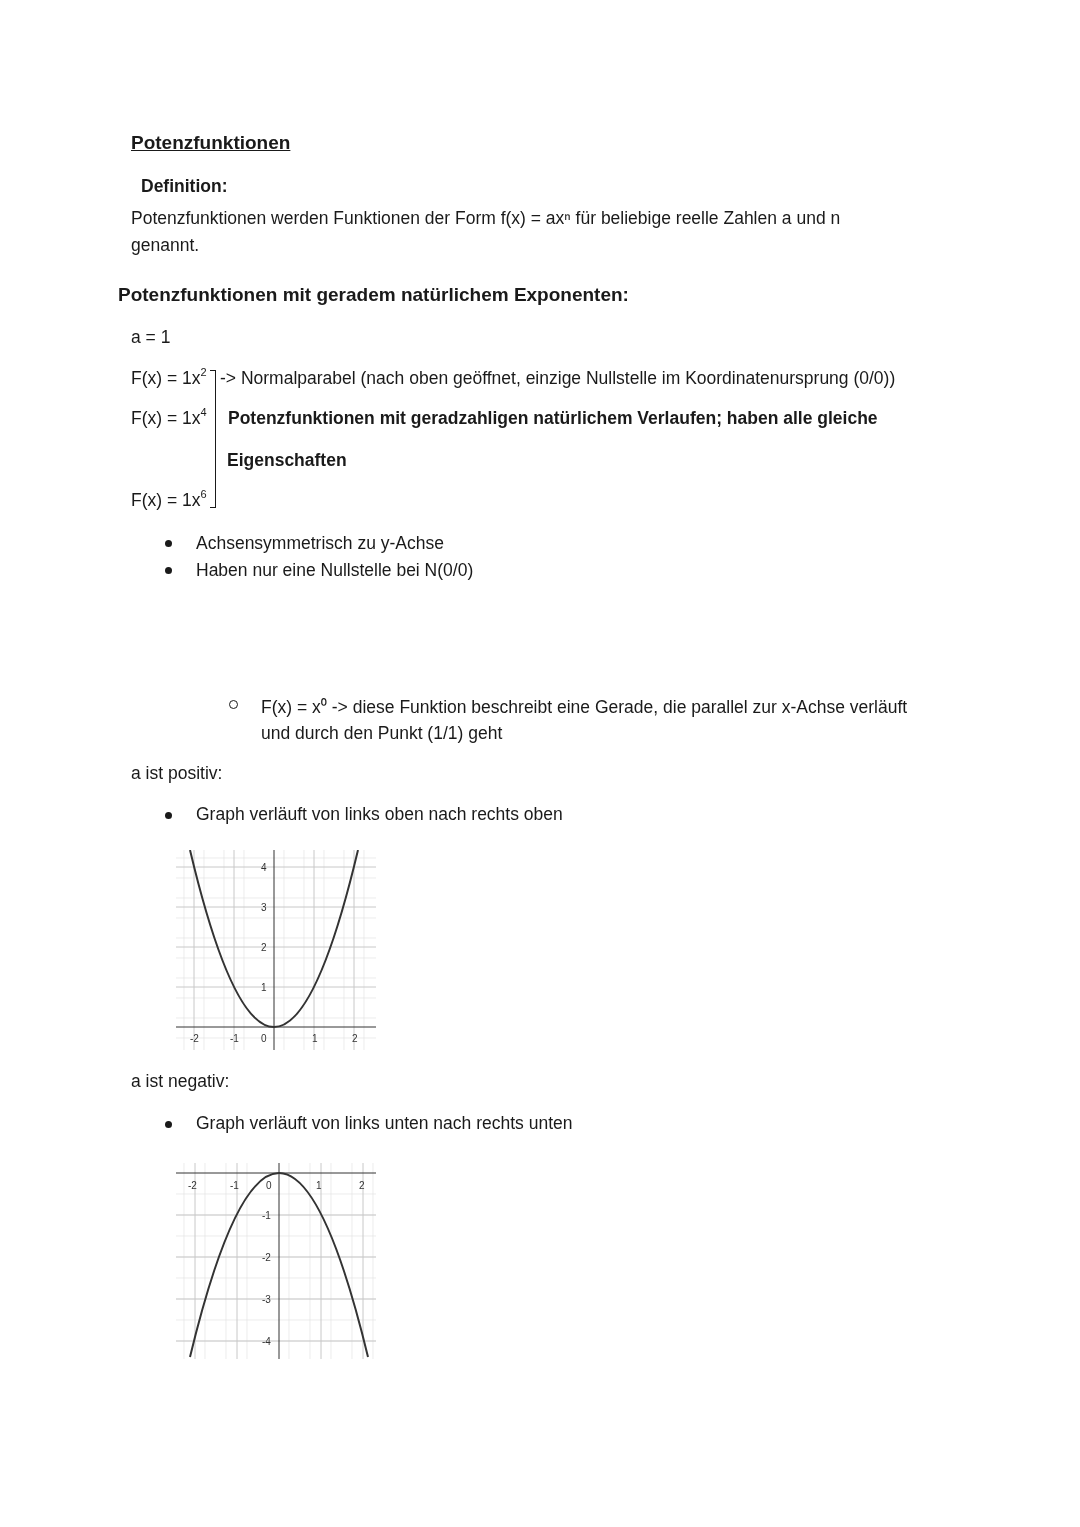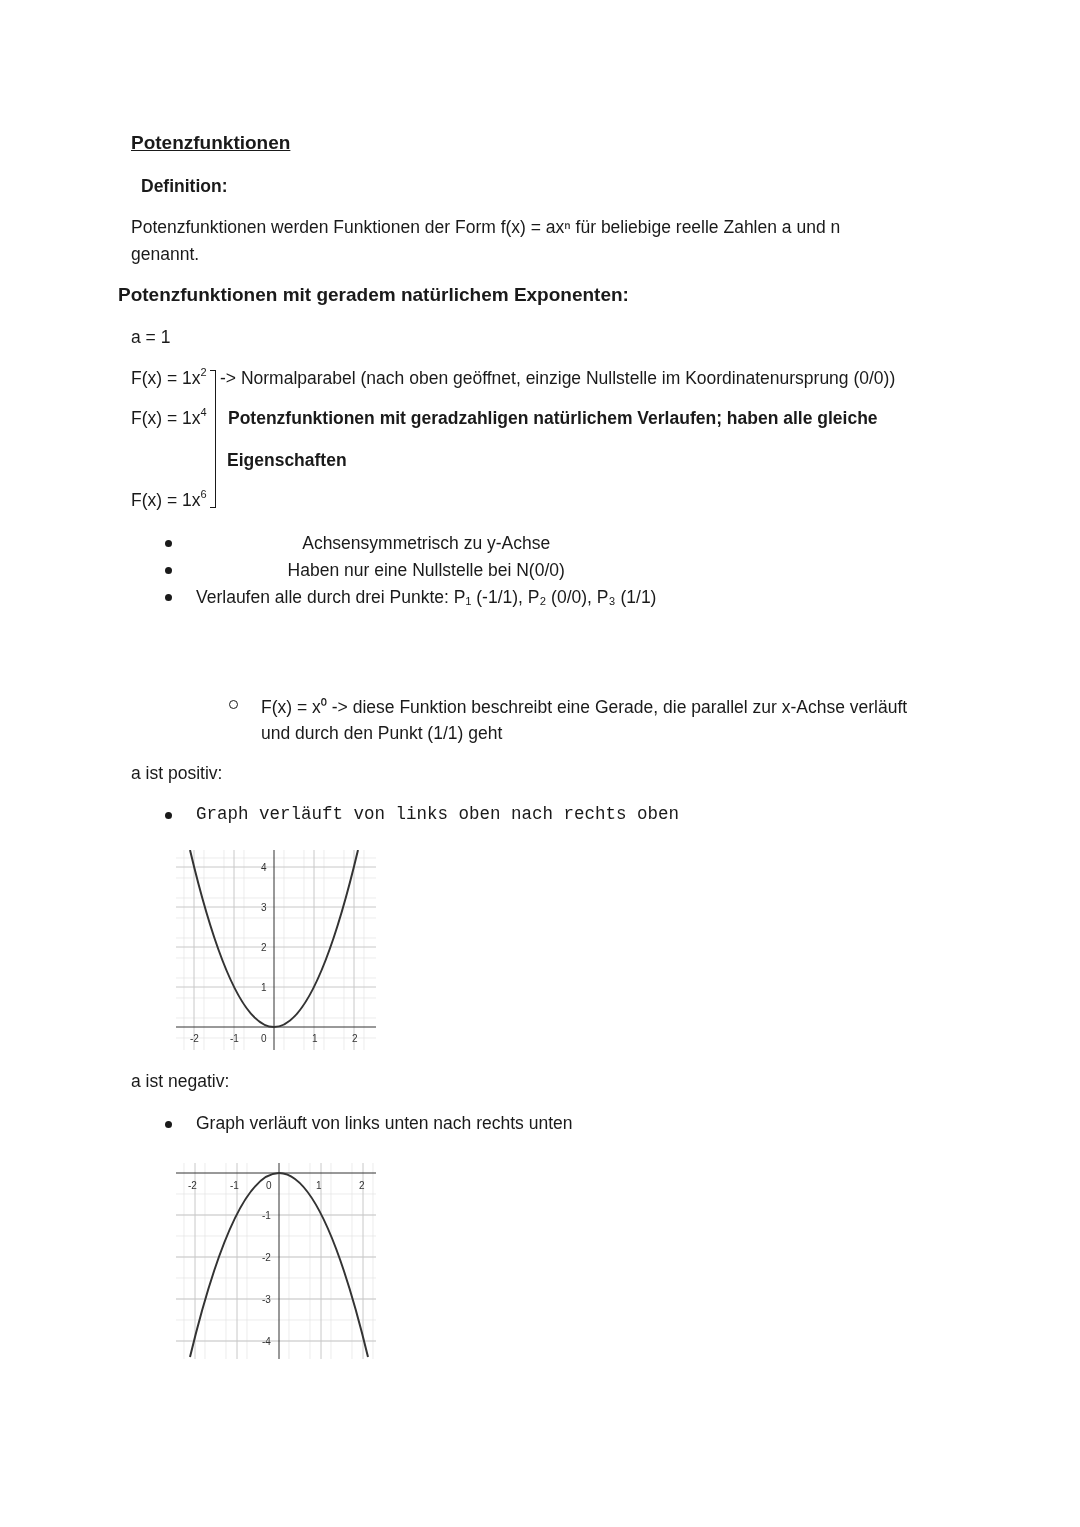--- a/index.html
+++ b/index.html
@@ -1,38 +1,38 @@
 <!DOCTYPE html>
 <html><head>
 <meta charset="utf-8">
 <style>
   html, body { margin:0; padding:0; background:#ffffff; }
   body { width:1080px; height:1527px; position:relative; overflow:hidden;
          font-family:"Liberation Sans", sans-serif; color:#1a1a1a; font-size:17.5px; }
   .abs { position:absolute; white-space:nowrap; }
   .title { left:131px; top:132px; font-weight:bold; font-size:19px; text-decoration:underline; }
   .def-h { left:126px; top:176px; font-weight:bold; font-size:17.5px;margin-left:15px; }
-  .def-t { left:131px; top:214px; line-height:27px; white-space:normal; width:780px; }
+  .def-t { left:131px; top:205px; line-height:27px; white-space:normal; width:780px; }
   .sec-h { left:118px; top:284px; font-weight:bold; font-size:19px; }
   .a1 { left:131px; top:327px; }
   .fx2 { left:131px; top:368px; }
   .fx4 { left:131px; top:408px; }
   .fx6 { left:131px; top:490px; }
   .bracket { left:210px; top:370px; width:5px; height:136px; border-right:1.5px solid #1a1a1a; border-top:1.5px solid #1a1a1a; border-bottom:1.5px solid #1a1a1a; }
   .arrow-text { left:220px; top:368px; }
   .bold-note1 { left:228px; top:408px; font-weight:bold; }
   .bold-note2 { left:227px; top:450px; font-weight:bold; }
   ul.props { position:absolute; left:160px; top:532px; margin:0; padding:0; list-style:none; }
-  ul.props li { position:relative; padding-left:36px; height:27px; line-height:22px; white-space:nowrap;text-align:center; }
+  ul.props li { position:relative; padding-left:36px; height:27px; line-height:22px; white-space:nowrap; }
   ul.props li::before { content:""; position:absolute; left:5px; top:8px; width:7px; height:7px; border-radius:50%; background:#1a1a1a; }
   .sub-bullet { left:229px; top:700px; width:7px; height:7px; border:1.2px solid #1a1a1a; border-radius:50%; }
   .sub-text { left:261px; top:694px; line-height:26px; white-space:normal; width:680px; }
   .pos-h { left:131px; top:763px; }
   .pos-li, .neg-li { left:160px; }
-  .pos-li { top:804px;font-family:Liberation Mono, monospace; }
+  .pos-li { top:804px; }
   .neg-h { left:131px; top:1071px; }
   .neg-li { top:1113px; }
   .li-dot { position:absolute; left:5px; top:8px; width:7px; height:7px; border-radius:50%; background:#1a1a1a; }
   .li-text { padding-left:36px; }
   sup { font-size:11px; vertical-align:top; position:relative; top:-2px; }
   .chart { position:absolute; }
   .chart svg text { font-family:"Liberation Sans", sans-serif; font-size:10px; fill:#333; }
 </style>
 </head>
 <body>
@@ -47,21 +47,20 @@
 <div class="abs fx4"><span>F(x) = 1x</span><sup>4</sup></div>
 <div class="abs fx6"><span>F(x) = 1x</span><sup>6</sup></div>
 <div class="abs bracket"></div>
 <div class="abs arrow-text">-&gt; Normalparabel (nach oben geöffnet, einzige Nullstelle im Koordinatenursprung (0/0))</div>
 <div class="abs bold-note1">Potenzfunktionen mit geradzahligen natürlichem Verlaufen; haben alle gleiche</div>
 <div class="abs bold-note2">Eigenschaften</div>
 
 <ul class="props">
   <li>Achsensymmetrisch zu y-Achse</li>
   <li>Haben nur eine Nullstelle bei N(0/0)</li>
-  <li>Verlaufen alle durch drei Punkte: P₁ (-1/1), P₂ (0/0), P₃ (1/1)</li>
 </ul>
 <div class="abs sub-bullet"></div>
 <div class="abs sub-text">F(x) = x⁰ -&gt; diese Funktion beschreibt eine Gerade, die parallel zur x-Achse verläuft und durch den Punkt (1/1) geht</div>
 
 <div class="abs pos-h">a ist positiv:</div>
 <div class="abs pos-li"><span class="li-dot"></span><span class="li-text">Graph verläuft von links oben nach rechts oben</span></div>
 
 <div class="chart" style="left:176px; top:850px;">
   <svg width="202" height="202" viewBox="0 0 202 202">
     <g stroke="#e4e4e4" stroke-width="0.7">

